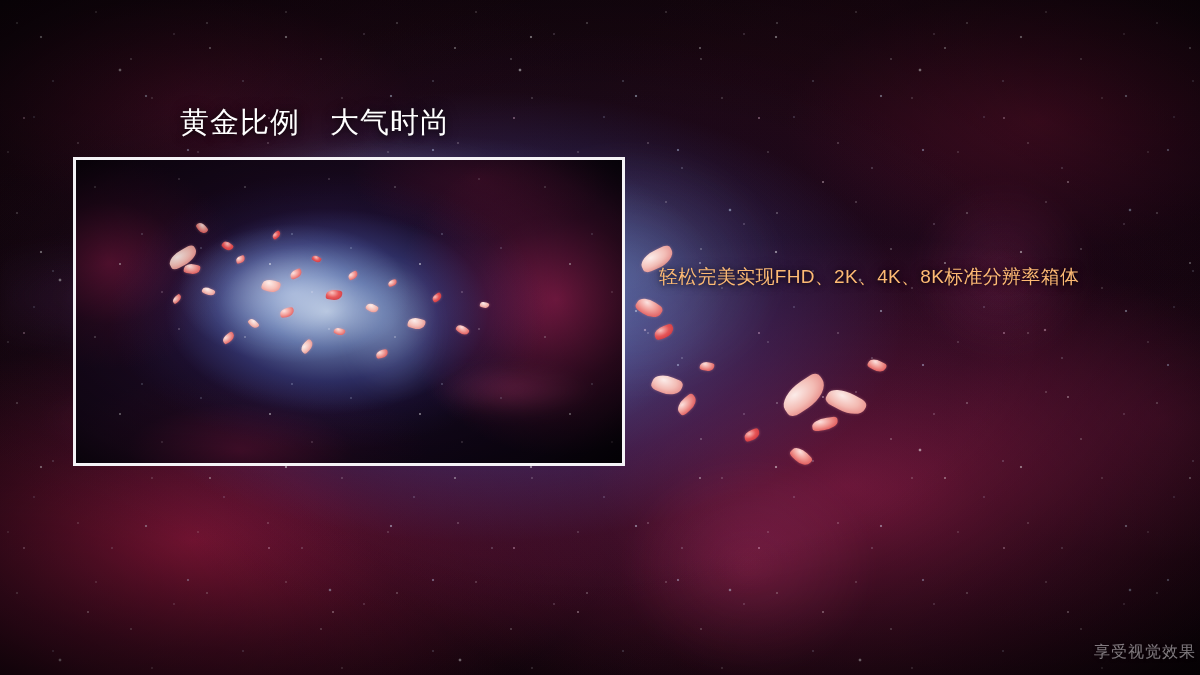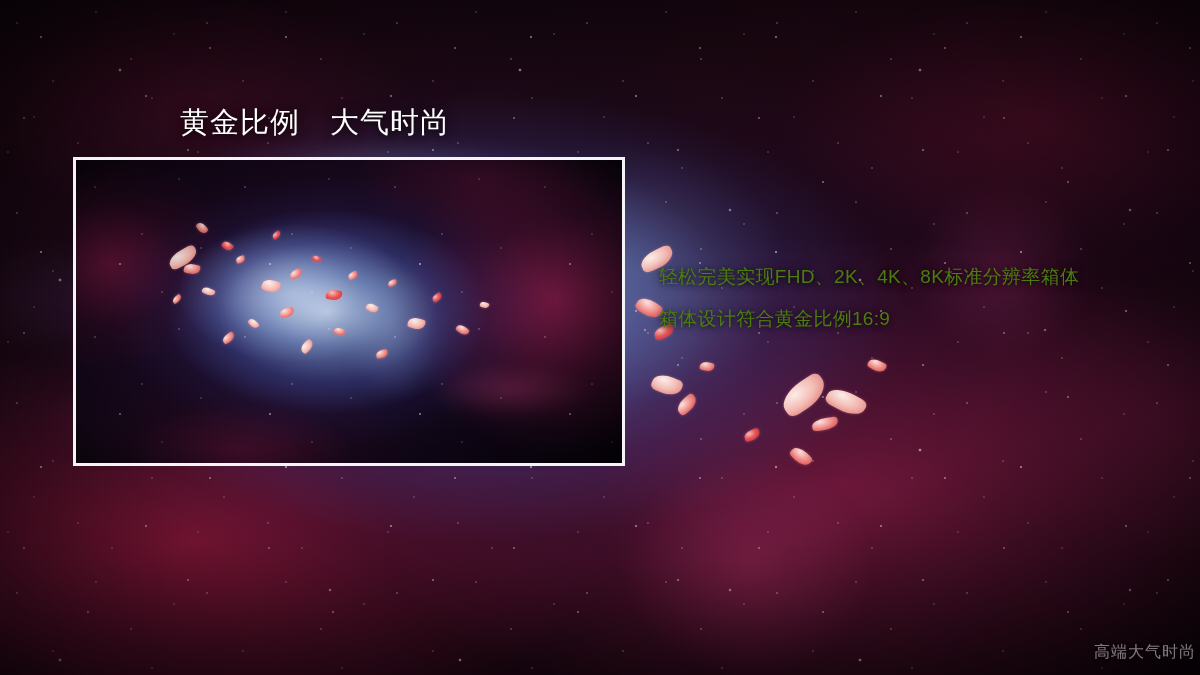--- a/index.html
+++ b/index.html
@@ -208,21 +208,21 @@
     white-space: pre;
   }
   .body-block {
     position: absolute;
     left: 659px; top: 256px;
     width: 520px;
   }
   .body-line {
     font-size: 19px;
     line-height: 42px;
-    color: #4d7c0f;
+    color: #fdba74;
     letter-spacing: .3px;
     text-shadow: 0 1px 5px rgba(0,0,0,.66), 0 0 12px rgba(0,0,0,.45);
     white-space: pre;
   }
   .watermark {
     position: absolute;
     right: 12px; bottom: 12px;
     font-size: 16px;
     color: rgba(236,230,236,0.52);
     letter-spacing: 1px;
@@ -287,17 +287,16 @@
         <div class="petal" style="left: 300px; top: 190px; width: 12px; height: 8px; transform: rotate(-12deg);"></div>
         <div class="petal pale" style="left: 404px; top: 142px; width: 9px; height: 6px; transform: rotate(20deg);"></div>
         <div class="petal" style="left: 120px; top: 64px; width: 12px; height: 8px; transform: rotate(52deg);"></div>
         <div class="petal deep" style="left: 196px; top: 72px; width: 9px; height: 6px; transform: rotate(-36deg);"></div>
       </div>
     <div class="photo-inner photo-vig"></div>
   </div>
 
   <div class="body-block">
     <div class="body-line">轻松完美实现FHD、2K、4K、8K标准分辨率箱体</div>
-    <div class="body-line">箱体设计符合黄金比例16:9</div>
   </div>
 
-  <div class="watermark">高端大气时尚</div>
+  <div class="watermark">享受视觉效果</div>
 </div>
 
 </body></html>

